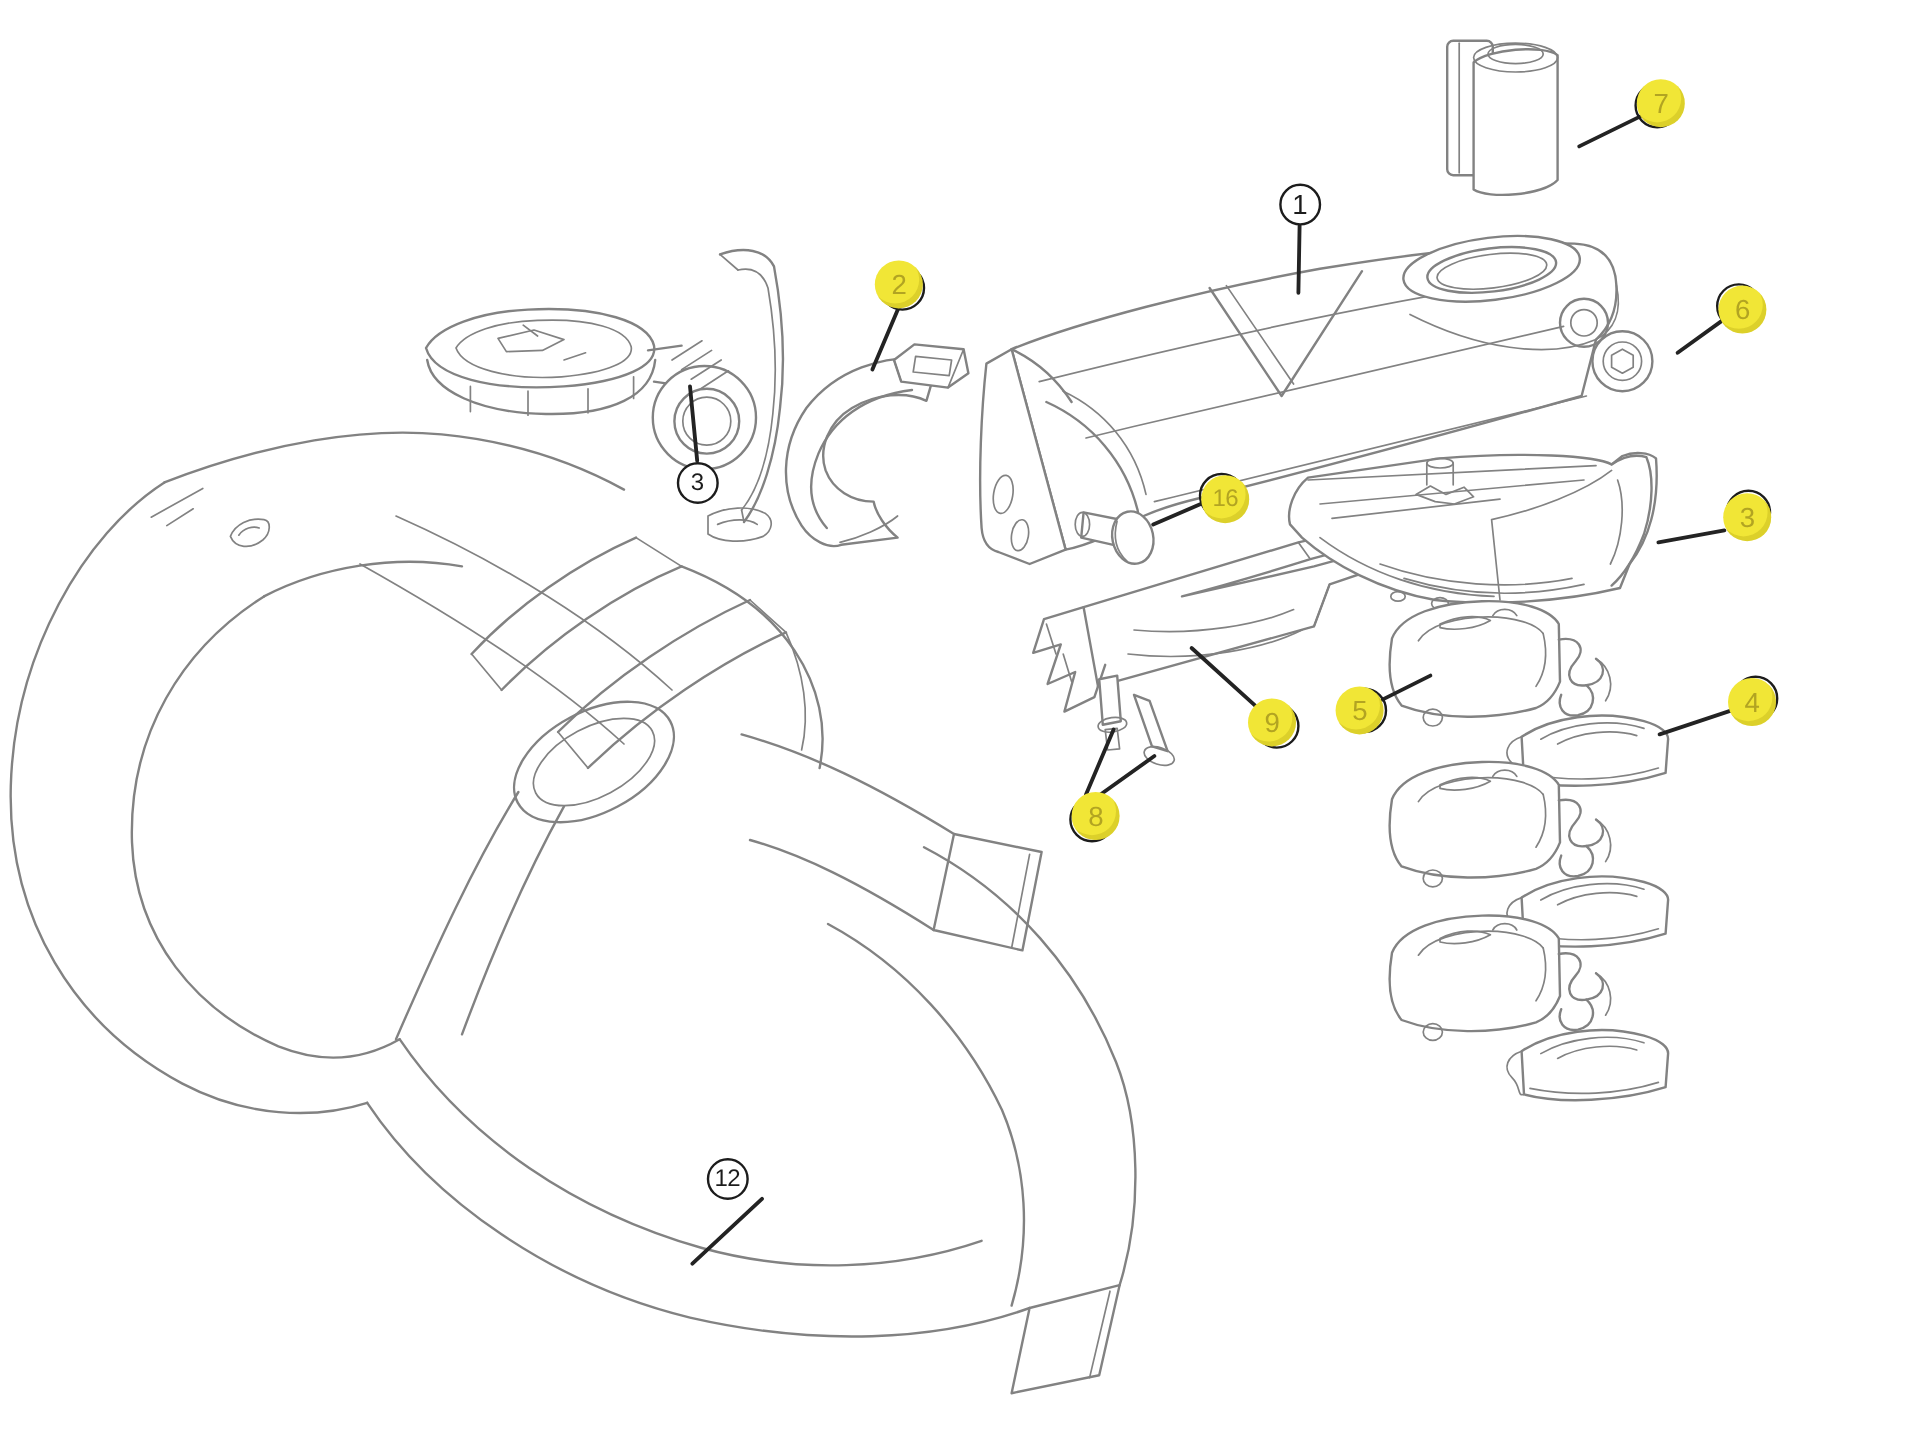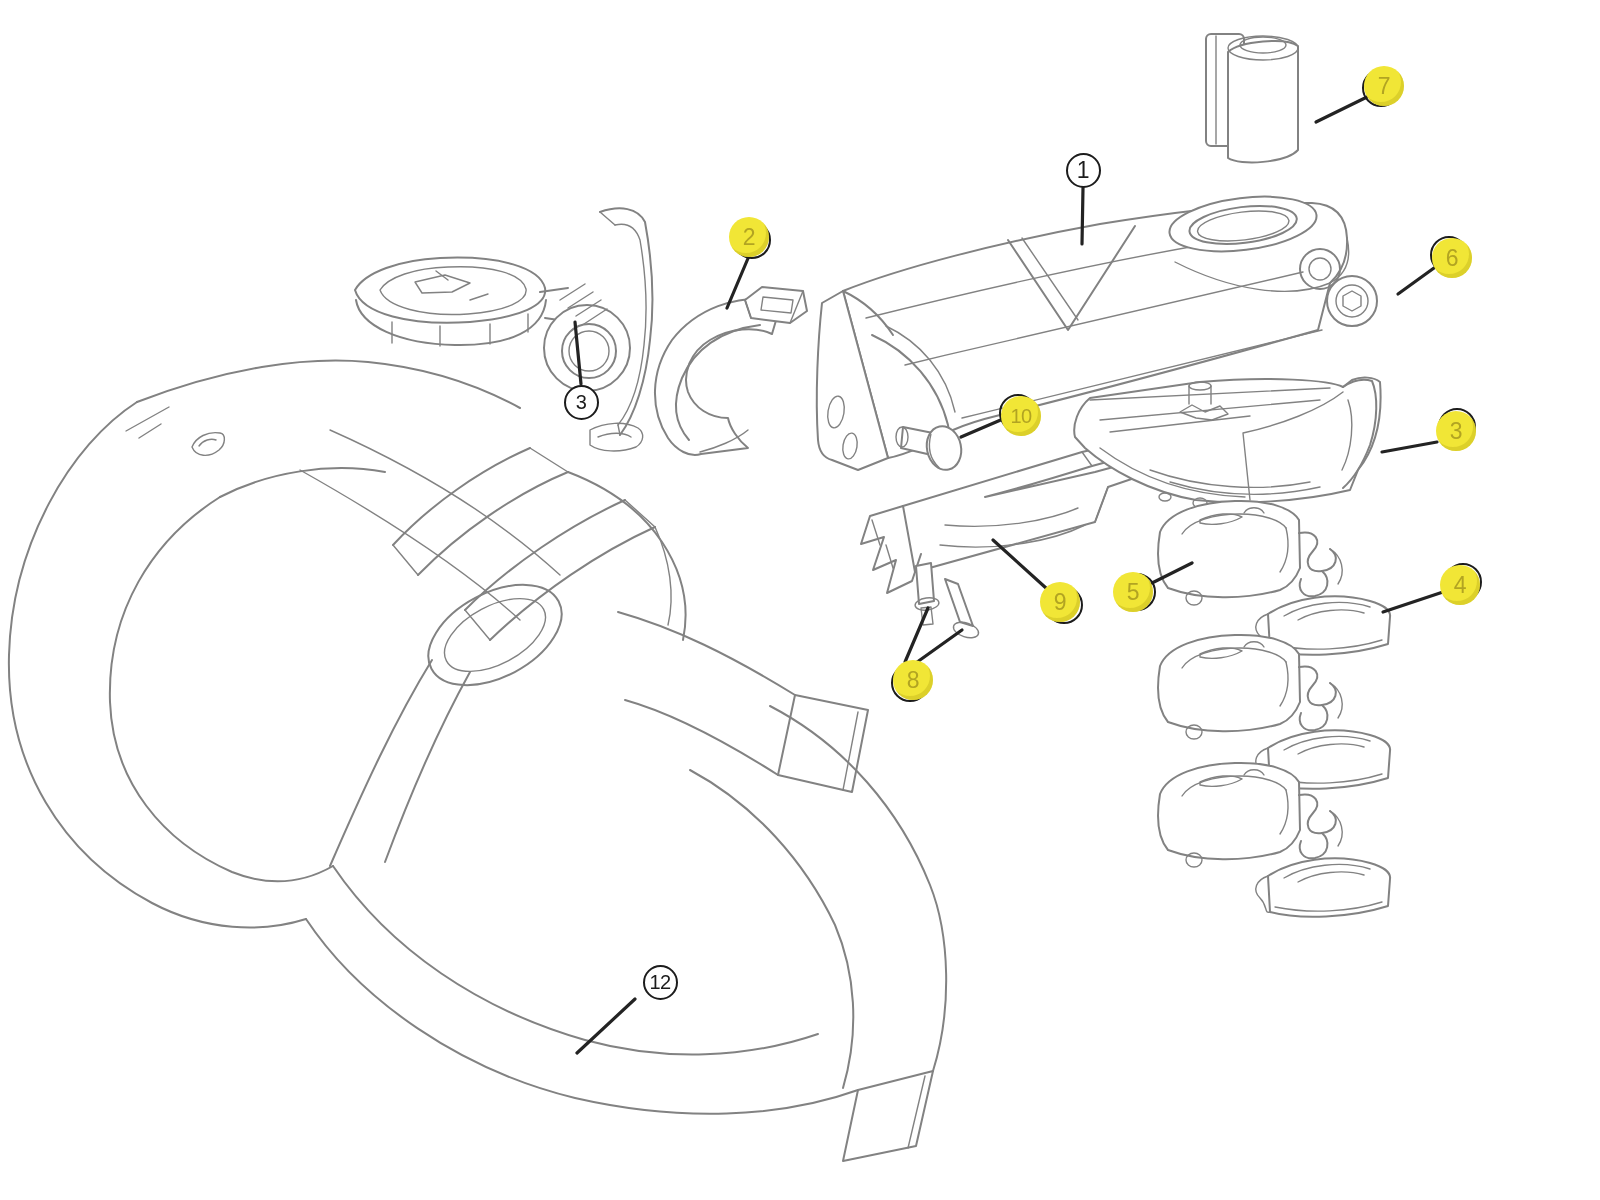--- a/index.html
+++ b/index.html
@@ -299,26 +299,26 @@
 
   <div class="callout highlight" style="left:1060px;top:602px">
     <span class="ring" style="transform:translate(4px,3px)"></span>
     <span class="disc"></span>
     <span class="num">9</span>
   </div>
 
   <div class="callout highlight wide" style="left:1021px;top:416px">
     <span class="ring" style="transform:translate(-3px,-3px)"></span>
     <span class="disc"></span>
-    <span class="num">10</span>
+    <span class="num">16</span>
   </div>
 
   <div class="callout plain wide" style="left:581px;top:402px">
     <span class="ring"></span>
     <span class="num">3</span>
   </div>
 
-  <div class="callout plain wide" style="left:660px;top:982px">
+  <div class="callout plain wide" style="left:606px;top:982px">
     <span class="ring"></span>
     <span class="num">12</span>
   </div>
 
 </div>
 
 </body></html>

